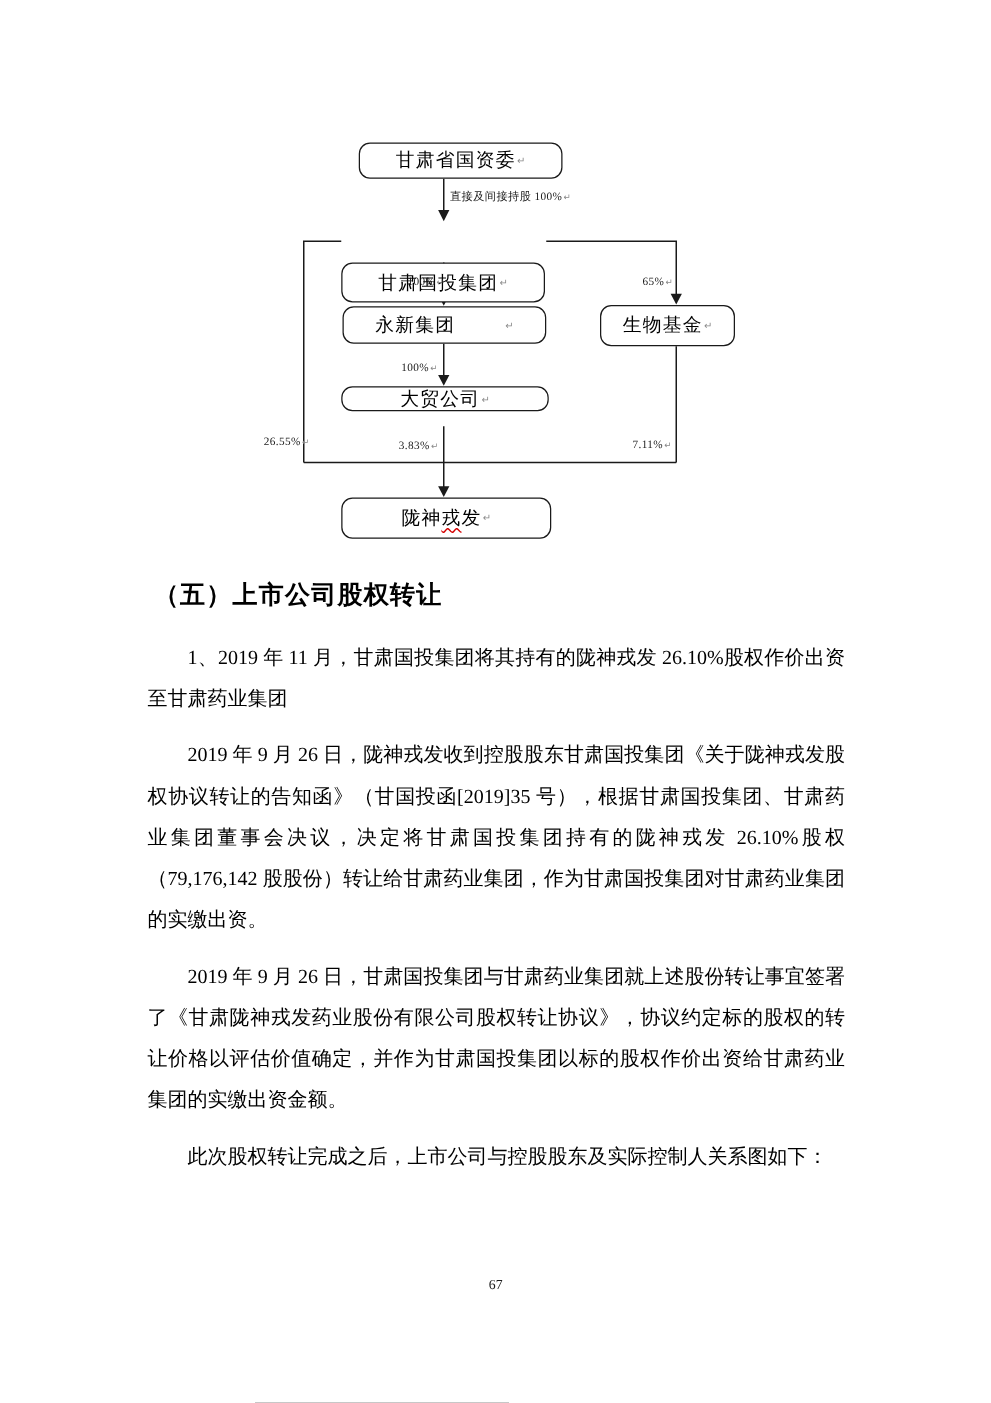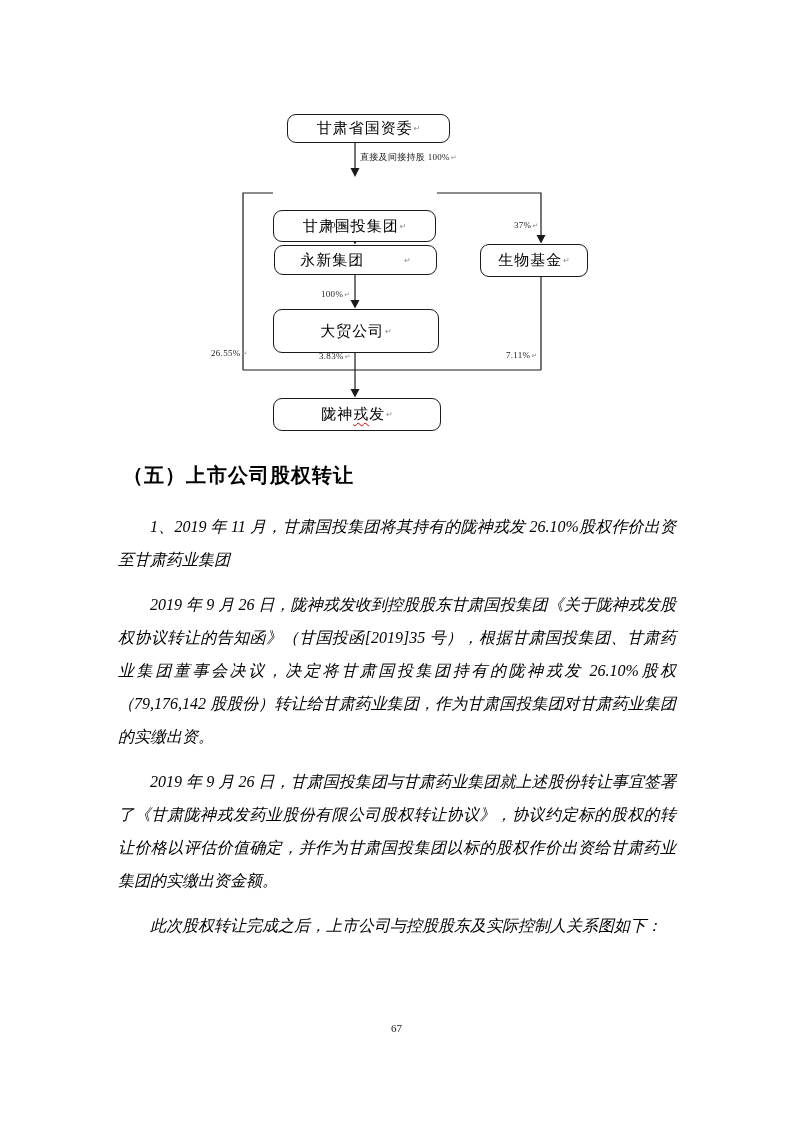--- a/index.html
+++ b/index.html
@@ -26,21 +26,21 @@
     display: flex;
     align-items: center;
     justify-content: center;
     font-size: 15px;
     letter-spacing: 1px;
     white-space: nowrap;
   }
   .node-gzw  { left: 287px; top: 114px; width: 163px; height: 29px; }
   .node-gtjt { left: 273px; top: 178px; width: 163px; height: 32px; margin-top: 32px; }
   .node-yxjt { left: 274px; top: 245px; width: 163px; height: 30px; gap: 39px; }
-  .node-dmgs { left: 273px; top: 309px; width: 166px; height: 44px; }
+  .node-dmgs { left: 273px; top: 309px; width: 166px; height: 20px; }
   .node-swjj { left: 480px; top: 244px; width: 108px; height: 33px; }
   .node-lsrf { left: 273px; top: 398px; width: 168px; height: 33px; }
   .ret {
     font-size: 8px;
     color: #8a8a8a;
     font-family: "DejaVu Sans", sans-serif;
     margin-left: 1px;
     letter-spacing: 0;
   }
   .wavy {
@@ -83,21 +83,20 @@
     top: 510px;
     width: 558px;
   }
   .body-text p {
     font-size: 16px;
     line-height: 33px;
     text-align: justify;
     text-indent: 32px;
     margin-bottom: 12px;
     color: #000000;
-    font-style: italic;
   }
   .page-number {
     position: absolute;
     left: 0;
     right: 0;
     top: 1022px;
     text-align: center;
     font-size: 11px;
     color: #1a1a1a;
   }
@@ -167,21 +166,21 @@
     <div class="edge-label lbl-gzw-gtjt">
       <span>直接及间接持股 100%</span><span class="ret">↵</span>
     </div>
     <div class="edge-label lbl-gtjt-yxjt">
       <span>100%</span><span class="ret">↵</span>
     </div>
     <div class="edge-label lbl-yxjt-dmgs">
       <span>100%</span><span class="ret">↵</span>
     </div>
     <div class="edge-label lbl-gtjt-swjj">
-      <span>37%</span><span class="ret">↵</span>
+      <span>65%</span><span class="ret">↵</span>
     </div>
     <div class="edge-label lbl-gtjt-lsrf">
       <span>26.55%</span><span class="ret">↵</span>
     </div>
     <div class="edge-label lbl-dmgs-lsrf">
       <span>3.83%</span><span class="ret">↵</span>
     </div>
     <div class="edge-label lbl-swjj-lsrf">
       <span>7.11%</span><span class="ret">↵</span>
     </div>

